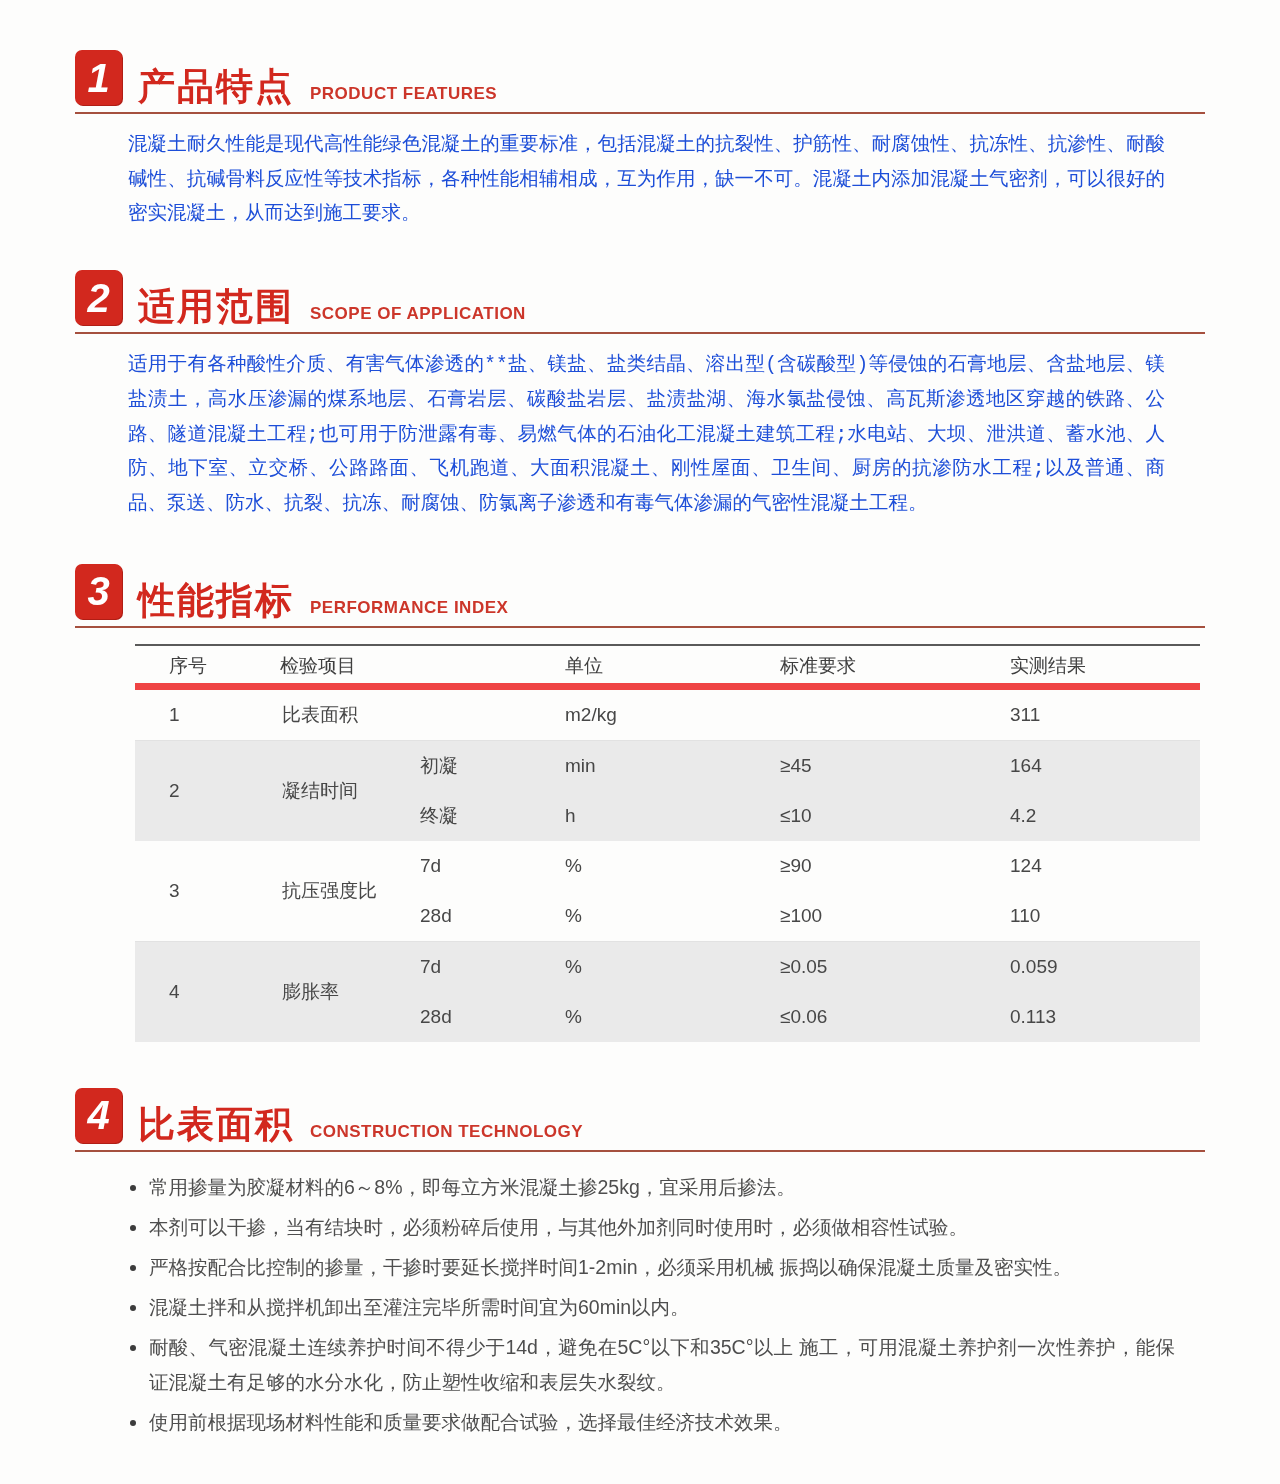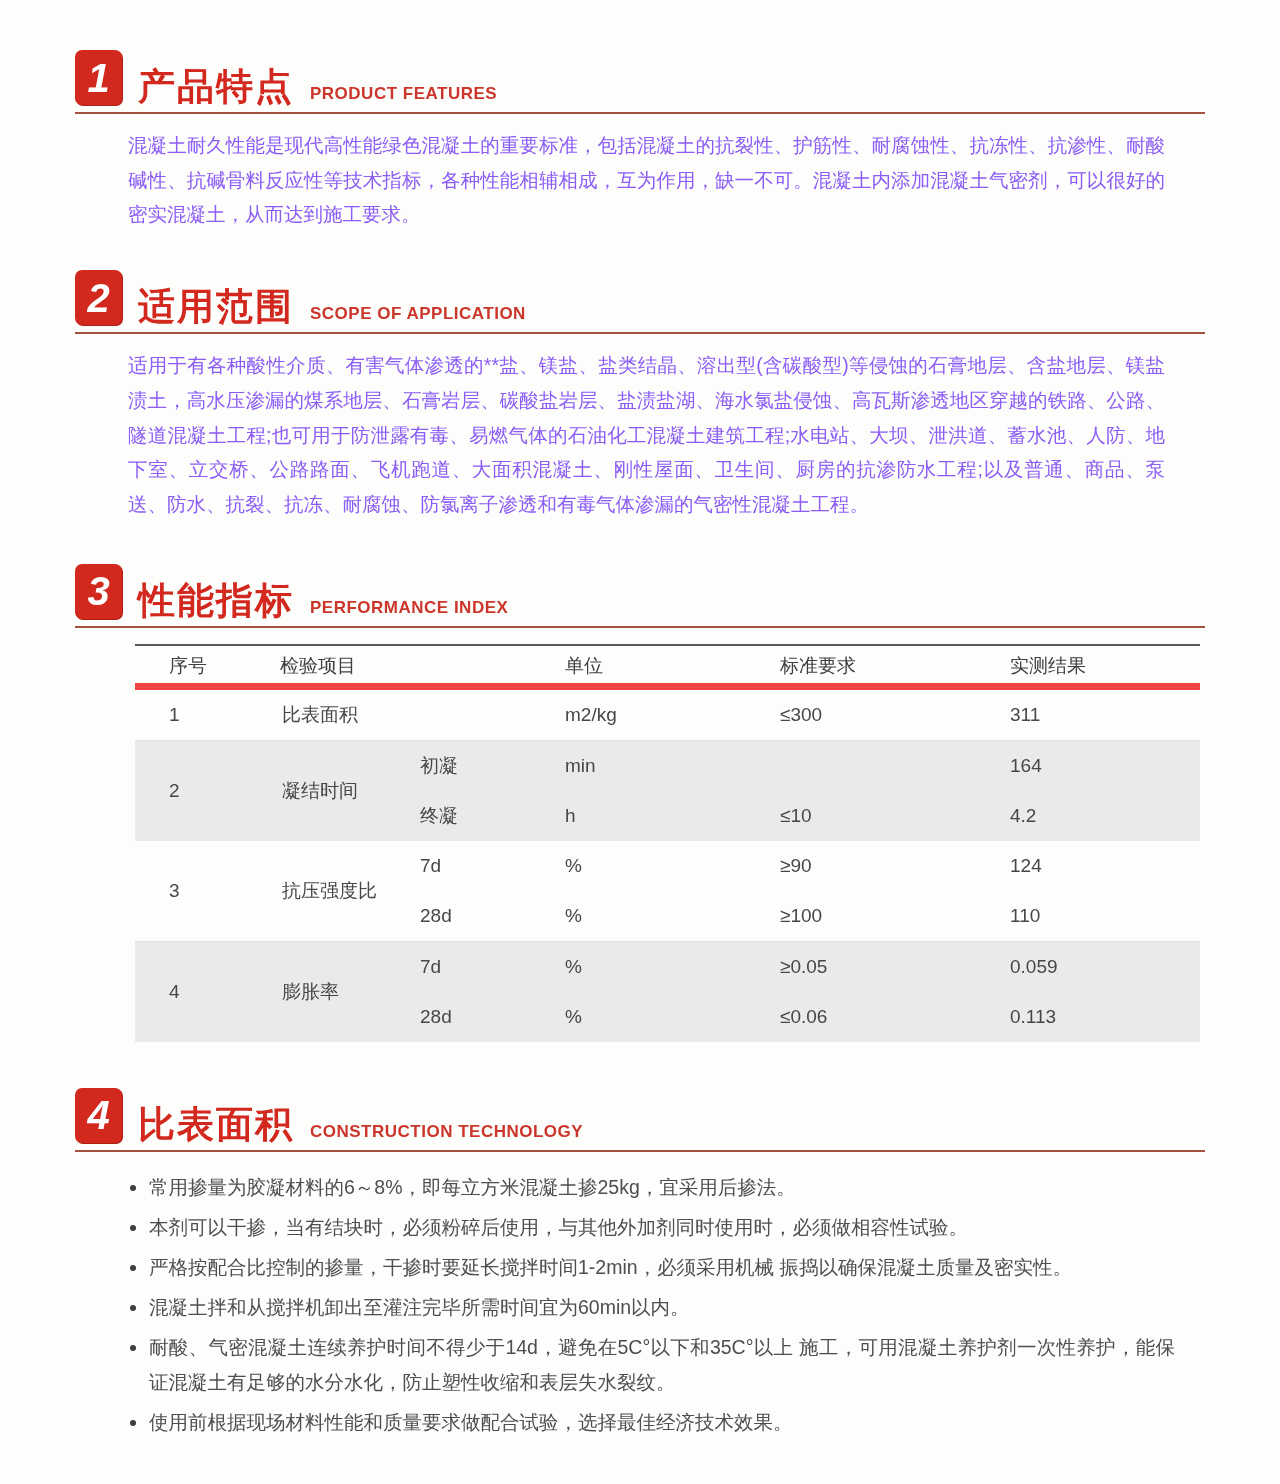--- a/index.html
+++ b/index.html
@@ -31,21 +31,21 @@
     letter-spacing:2px;
   }
   .sec-sub {
     color:#cc362a; font-weight:bold; font-size:17px; line-height:1;
     margin-bottom:3px; letter-spacing:0.5px;
   }
 
   
   .sec-body {
     margin:14px 40px 0 53px;
-    font-size:19.5px; line-height:1.78; text-align:justify; color:#8b5cf6;
+    font-size:19.5px; line-height:1.78; text-align:justify; color:#1d4ed8;font-family:Liberation Mono, monospace;
   }
 
   
   .bullets { margin:18px 30px 0 50px; list-style:none; }
   .bullets li {
     display:flex; align-items:flex-start;
     font-size:19.5px; line-height:1.8; color:#4e4e4e;
     margin-bottom:5px; text-align:justify;
   }
   .bullets .dot {
@@ -112,28 +112,28 @@
       <div>单位</div>
       <div>标准要求</div>
       <div>实测结果</div>
     </div>
     <div id="table-rows">
         <div class="t-grid t-row white" style="grid-auto-rows: 50px;">
           <div class="cell c-no" style="grid-area: 1 / 1 / span 1;">1</div>
           <div class="cell c-item" style="grid-area: 1 / 2 / span 1;">比表面积</div>
           <div class="cell " style="grid-area: 1 / 3 / span 1;"></div>
           <div class="cell " style="grid-area: 1 / 4 / span 1;">m2/kg</div>
-          <div class="cell " style="grid-area: 1 / 5 / span 1;">≤300</div>
           <div class="cell " style="grid-area: 1 / 6 / span 1; text-align: center;">311</div>
         </div>
         <div class="t-grid t-row shaded" style="grid-auto-rows: 50px;">
           <div class="cell c-no" style="grid-area: 1 / 1 / span 2;">2</div>
           <div class="cell c-item" style="grid-area: 1 / 2 / span 2;">凝结时间</div>
           <div class="cell " style="grid-area: 1 / 3 / span 1;">初凝</div>
           <div class="cell " style="grid-area: 1 / 4 / span 1;">min</div>
+          <div class="cell " style="grid-area: 1 / 5 / span 1;">≥45</div>
           <div class="cell " style="grid-area: 1 / 6 / span 1;">164</div>
           <div class="cell " style="grid-area: 2 / 3 / span 1;">终凝</div>
           <div class="cell " style="grid-area: 2 / 4 / span 1;">h</div>
           <div class="cell " style="grid-area: 2 / 5 / span 1;">≤10</div>
           <div class="cell " style="grid-area: 2 / 6 / span 1;">4.2</div>
         </div>
         <div class="t-grid t-row white" style="grid-auto-rows: 50px;">
           <div class="cell c-no" style="grid-area: 1 / 1 / span 2;">3</div>
           <div class="cell c-item" style="grid-area: 1 / 2 / span 2;">抗压强度比</div>
           <div class="cell " style="grid-area: 1 / 3 / span 1;">7d</div>

